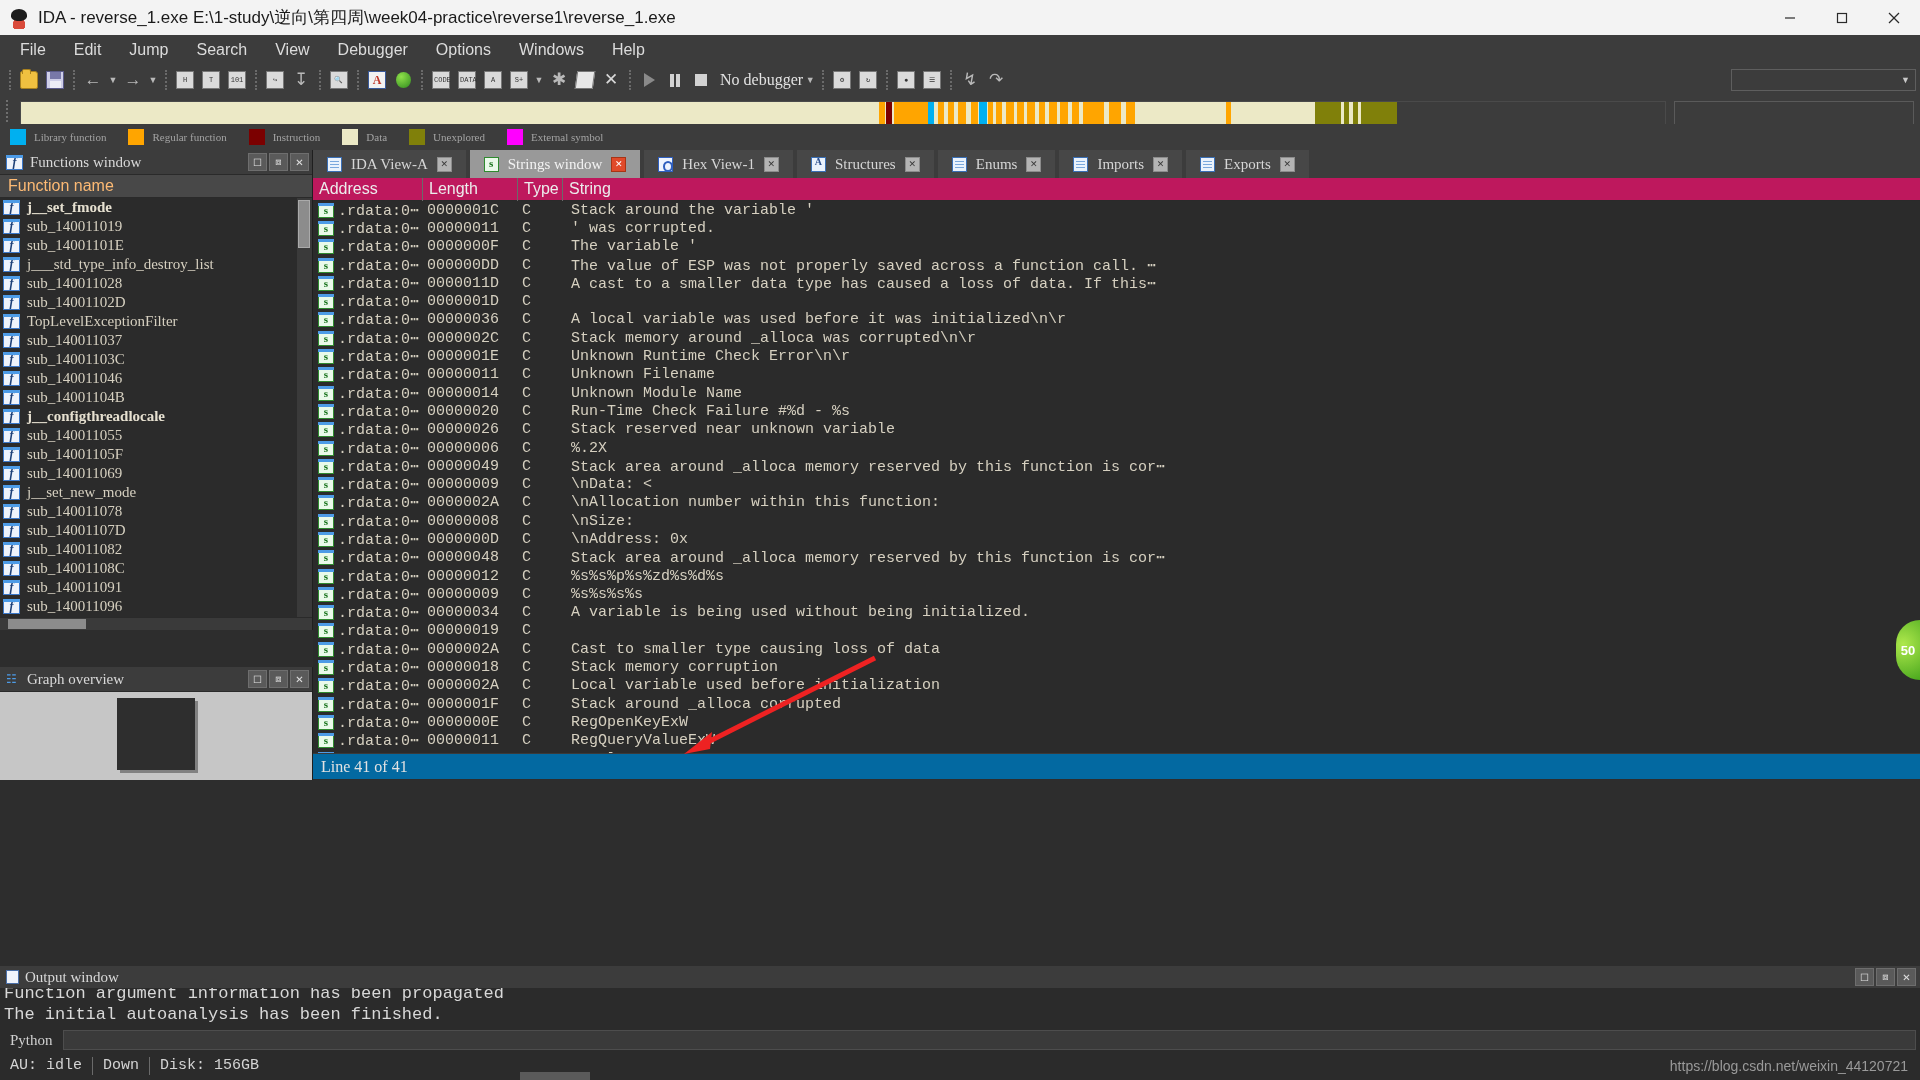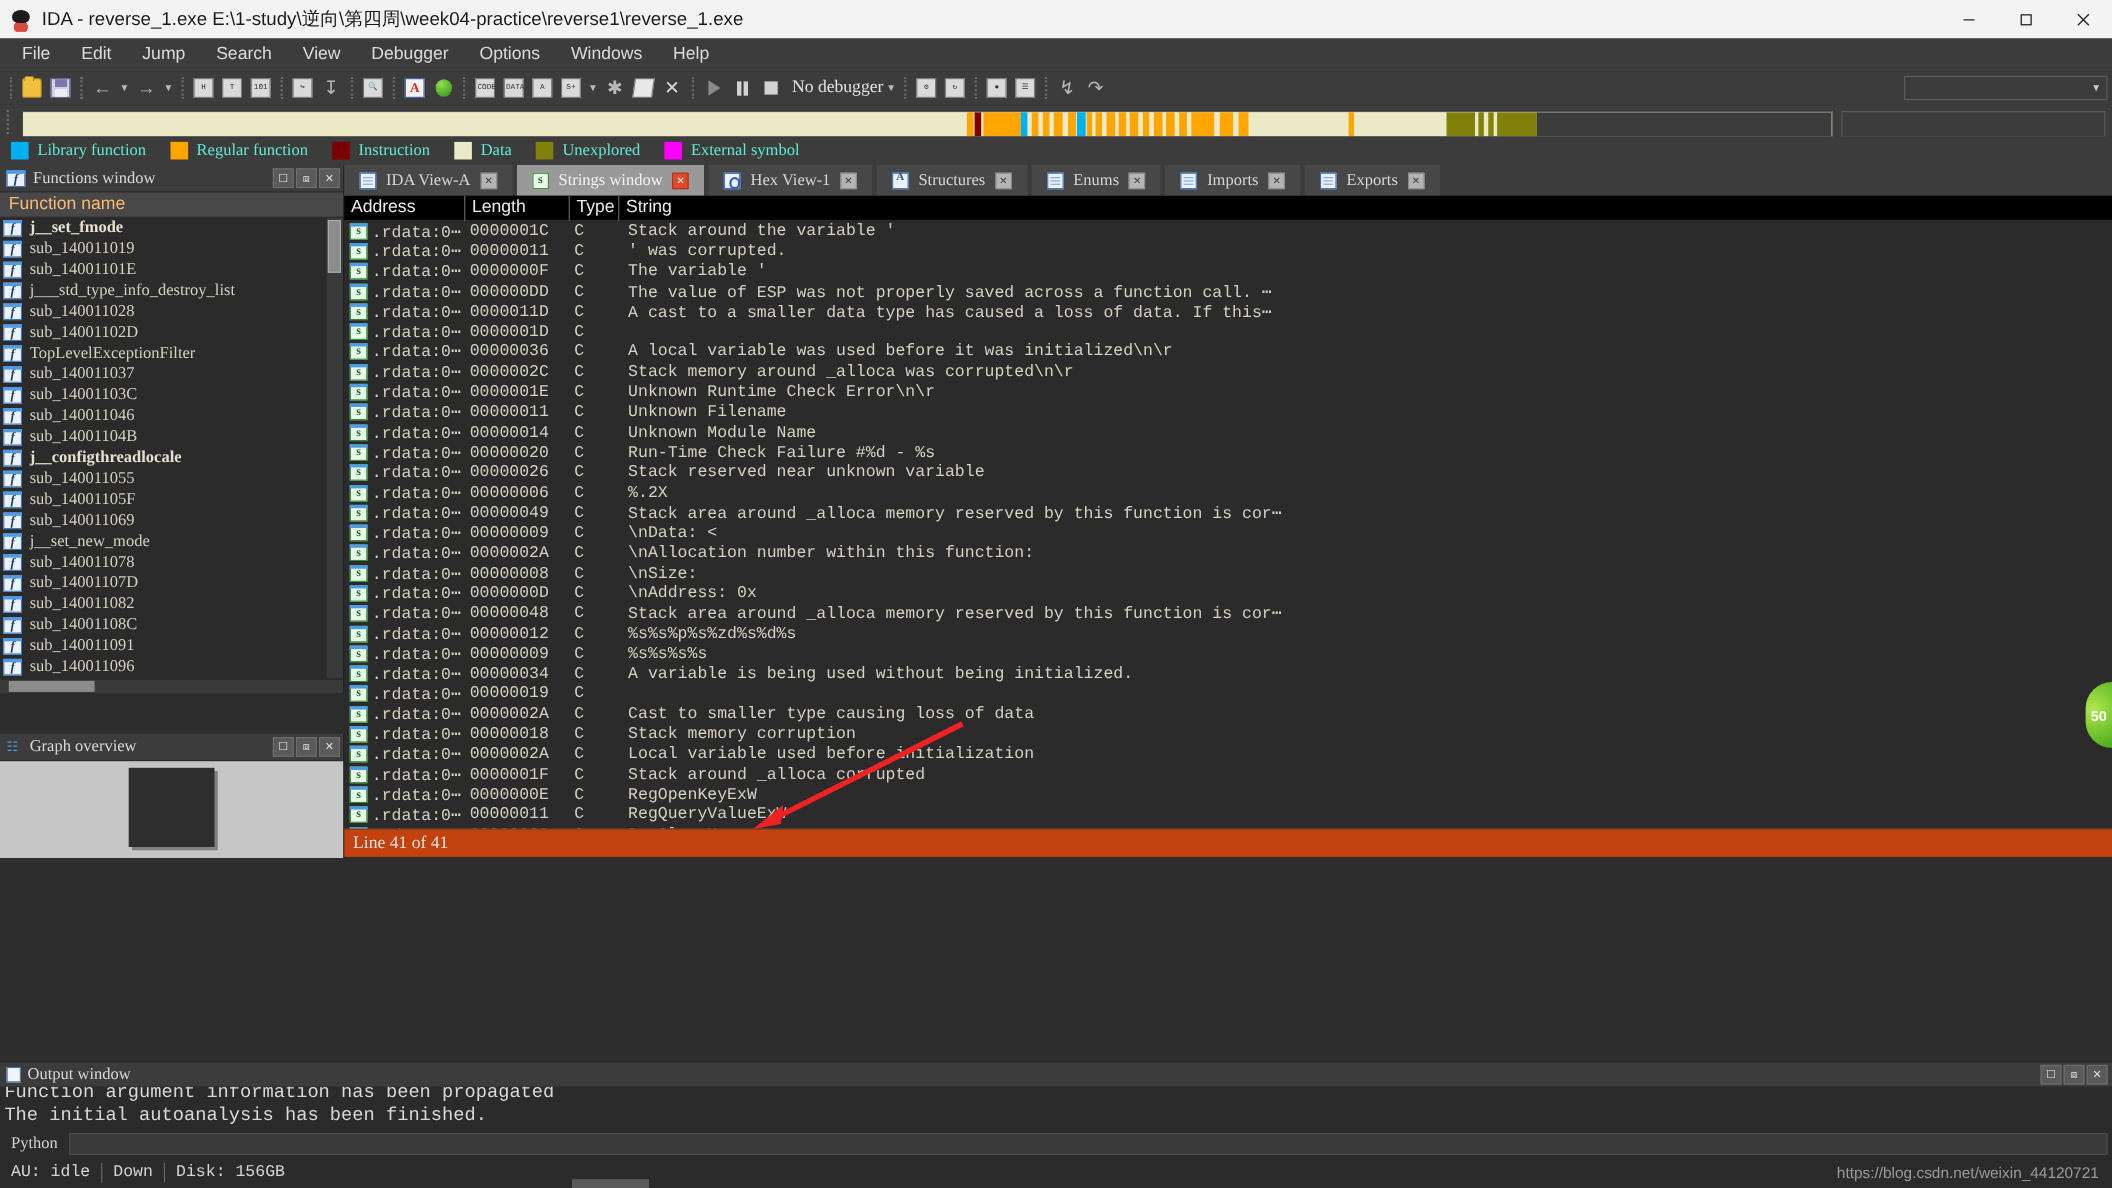--- a/index.html
+++ b/index.html
@@ -106,21 +106,21 @@
   .nb-seg { position:absolute; top:0; bottom:0; }
   .nb-right-box { width:240px; height:24px; background:#3c3c3c; border:1px solid #5a5a5a; margin-right:6px;}
 
   
   .legend {
     position: absolute; left:0; top:124px; width:1920px; height:26px;
     background:#3c3c3c; display:flex; align-items:center; padding-left:10px;
   }
   .lg-item { display:flex; align-items:center; margin-right: 22px; }
   .lg-sw { width:16px; height:16px; margin-right:8px; flex:none; }
-  .lg-label { font-size:15px; color:#5eead4; font-family:"Liberation Serif",serif; white-space:nowrap;}
+  .lg-label { font-size:11px; color:#a3a3a3; font-family:"Liberation Serif",serif; white-space:nowrap;}
 
   
   .panel-title {
     height: 25px; background:#3c3c3c; display:flex; align-items:center;
     padding-left: 6px; border-bottom: 1px solid #2a2a2a;
   }
   .pt-icon { width:15px; height:15px; margin-right:6px; flex:none; }
   .pt-text { font-size:15px; color:#d9d9d9; font-family:"Liberation Serif",serif; white-space:nowrap;}
   .pt-btns { margin-left:auto; display:flex; gap:2px; padding-right:3px;}
   .pt-btn {
@@ -192,21 +192,21 @@
     font-size:9px; color:#3a3a3a; font-family:"Liberation Sans",sans-serif;
   }
   .tab.active .tab-x { background:#e04a2a; border-color:#a83415; color:#fff; }
 
   
   .strings-win {
     position:absolute; left:313px; top:178px; width:1607px; height:601px;
     background:#2b2b2b; display:flex; flex-direction:column;
   }
   .st-header {
-    height:23px; background:#000000; display:flex; align-items:center;
+    height:23px; background:#be185d; display:flex; align-items:center;
     border-bottom:1px solid #2a2a2a; position:relative;
   }
   .st-h { font-size:16px; color:#ececec; font-family:"Liberation Sans",sans-serif;
     border-right:1px solid #6a6a6a; height:23px; display:flex; align-items:center; padding-left:6px; }
   .st-h.addr { width:110px; }
   .st-h.len  { width:95px; }
   .st-h.type { width:45px; }
   .st-h.str  { flex:1; border-right:none; }
   .st-rows { flex:1; overflow:hidden; position:relative; }
   .st-row { height:18.3px; display:flex; align-items:center; }
@@ -216,21 +216,21 @@
     color:#17731a; font-size:11px; font-weight:bold; text-align:center; line-height:13px;
     font-family:"Liberation Serif",serif;
   }
   .st-ico::before{content:"";position:absolute;left:-1px;top:-1px;right:-1px;height:3px;background:#4d9be6;}
   .st-c { font-size:15px; color:#d6d0c0; font-family:"Liberation Mono", monospace; white-space:nowrap; overflow:hidden;}
   .st-addr { width:89px; }
   .st-len  { width:95px; }
   .st-type { width:45px; }
   .st-str  { flex:1; padding-left:4px; text-overflow:clip; }
   .st-status {
-    height:26px; background:#c2410c; display:flex; align-items:center; padding-left:8px;
+    height:26px; background:#0369a1; display:flex; align-items:center; padding-left:8px;
     border-top:1px solid #3a3a3a;
   }
   .st-status span { font-size:16px; color:#e2e2e2; font-family:"Liberation Serif",serif; }
 
   
   .annot-arrow { position:absolute; left:670px; top:650px; pointer-events:none; }
 
   
   .output-win {
     position:absolute; left:0; top:966px; width:1920px; height:85px;

